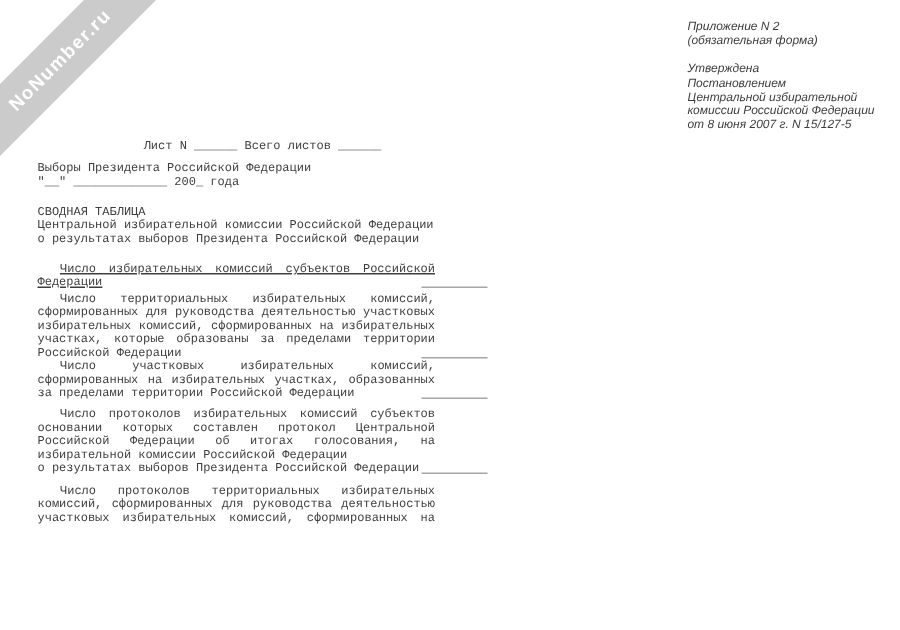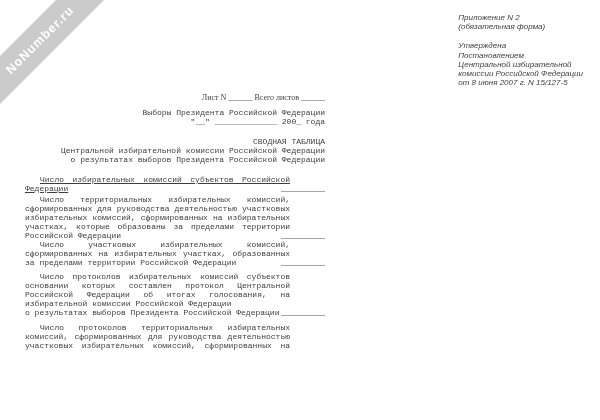--- a/index.html
+++ b/index.html
@@ -19,22 +19,22 @@
 
   
   .hdr{
     position:absolute;top:13px;right:17px;text-align:left;
     font-family:"Liberation Sans",sans-serif;font-size:8px;line-height:9.2px;color:#3e3e3e;font-style:italic;
   }
   .hdr .blockgap{height:10px;}
 
   
   .main{position:absolute;left:25px;top:93px;width:300px;font-size:8px;line-height:9px;}
-  .sheet{text-align:right;white-space:pre;font-family:Liberation Serif, serif;}
-  .center{text-align:right;}
+  .sheet{text-align:center;white-space:pre;}
+  .center{text-align:left;}
   .election{margin-top:6px;}
   .heading{margin-top:11px;}
 
   .para{position:relative;width:265px;}
   .p1{margin-top:11px;text-decoration:underline;}
   .p2{margin-top:2px;}
   .p3{margin-top:0;}
   .p4{margin-top:5px;}
   .p5{margin-top:6px;}
   .line{text-align:justify;text-align-last:justify;}

